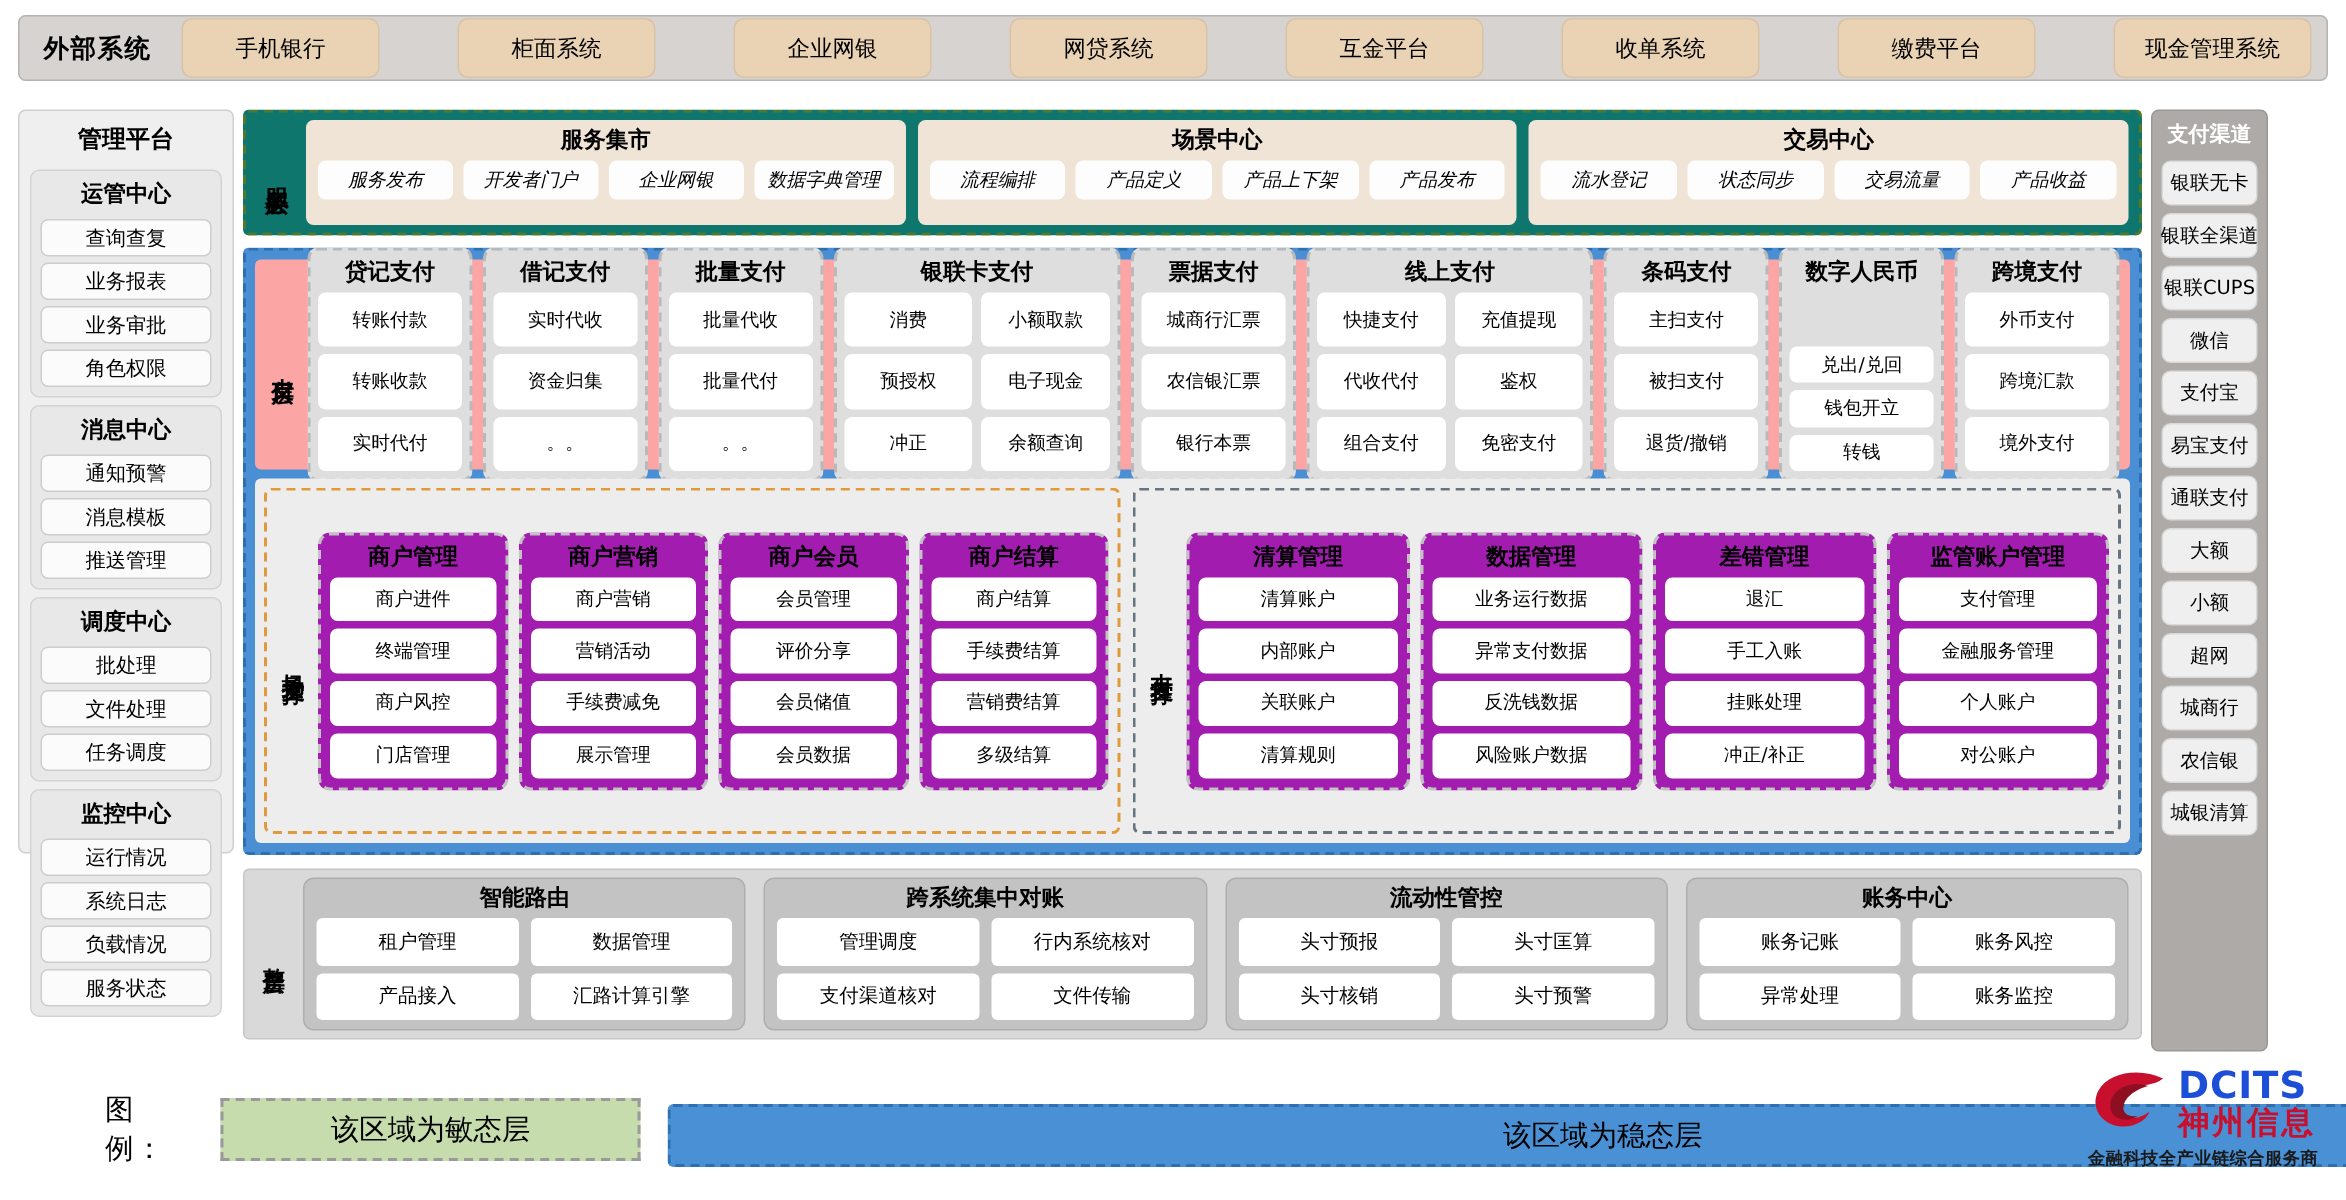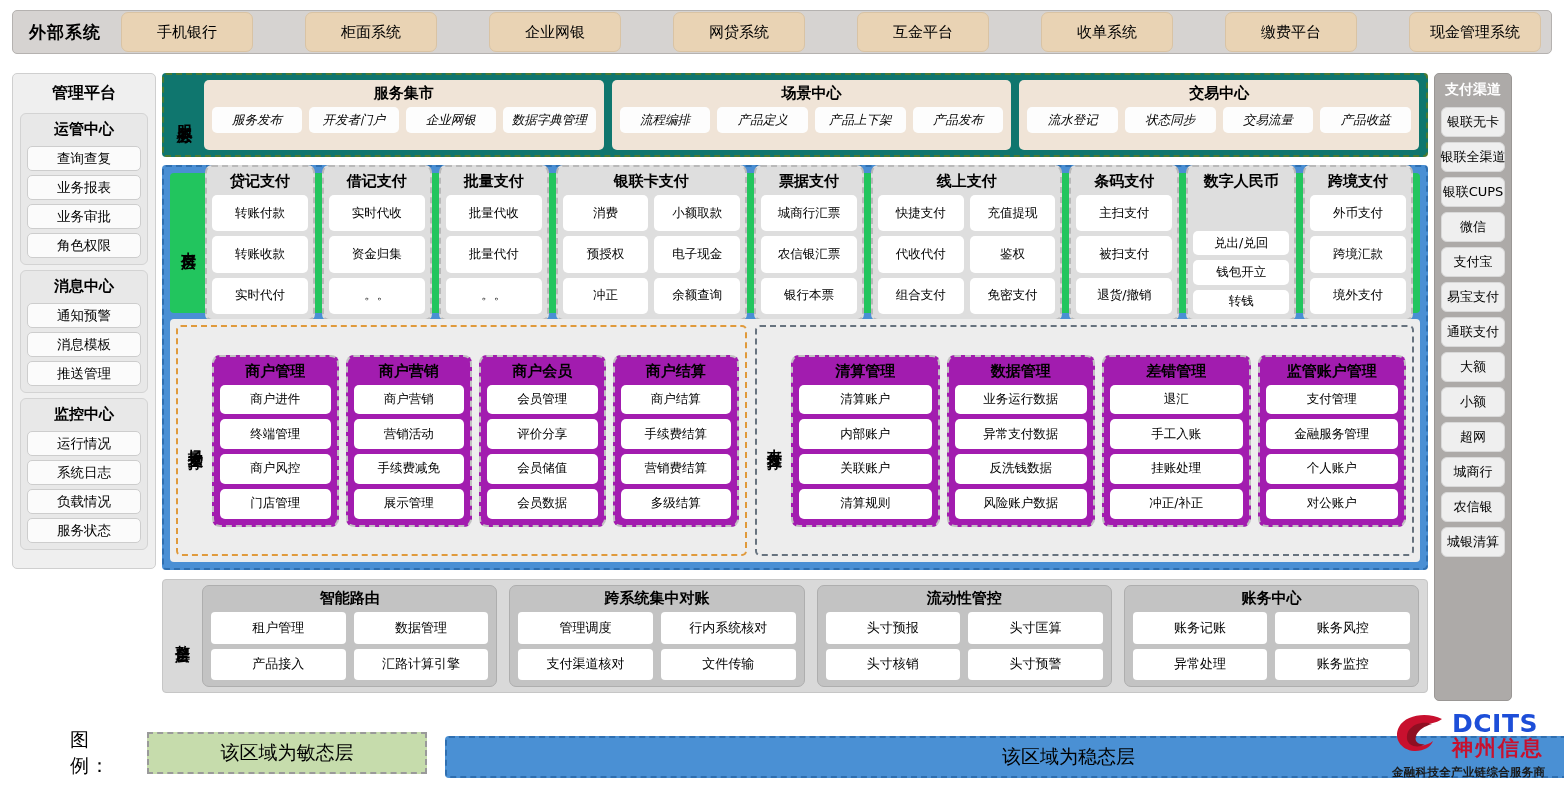--- a/index.html
+++ b/index.html
@@ -88,21 +88,21 @@
 
   
   .stable{
     position:relative; margin-top:8px; width:1266px; height:405px;
     background:#4a8fd4; border:2px dashed #2f6fb0; border-radius:4px;
     padding:6px; display:flex; flex-direction:column; gap:6px;
   }
 
   
   .pay-layer{
-    background:#22c55e; border-radius:4px; height:140px;
+    background:#fca5a5; border-radius:4px; height:140px;
     display:flex; align-items:center; padding:5px 7px; gap:6px;
   }
   .pay-layer .vlabel{ font-size:15px; width:22px; height:148px; }
   .pay-cols{ display:flex; flex:1; gap:7px; height:156px; }
   .pay-card{
     background:#dedede; border:2px dashed #b9b9b9; border-radius:7px;
     padding:3px 5px 5px; display:flex; flex-direction:column; align-items:center;
   }
   .pay-card h4{ font-size:15px; font-weight:bold; padding:2px 0 4px; white-space:nowrap;}
   .pay-grid{ display:flex; flex-direction:column; gap:5px; width:100%; flex:1; }
@@ -203,20 +203,26 @@
           <div class="mini">查询查复</div>
           <div class="mini">业务报表</div>
           <div class="mini">业务审批</div>
           <div class="mini">角色权限</div>
         </div>
         <div class="group">
           <div class="group-title">消息中心</div>
           <div class="mini">通知预警</div>
           <div class="mini">消息模板</div>
           <div class="mini">推送管理</div>
+        </div>
+        <div class="group">
+          <div class="group-title">调度中心</div>
+          <div class="mini">批处理</div>
+          <div class="mini">文件处理</div>
+          <div class="mini">任务调度</div>
         </div>
         <div class="group">
           <div class="group-title">监控中心</div>
           <div class="mini">运行情况</div>
           <div class="mini">系统日志</div>
           <div class="mini">负载情况</div>
           <div class="mini">服务状态</div>
         </div>
       </div>
   </div>

